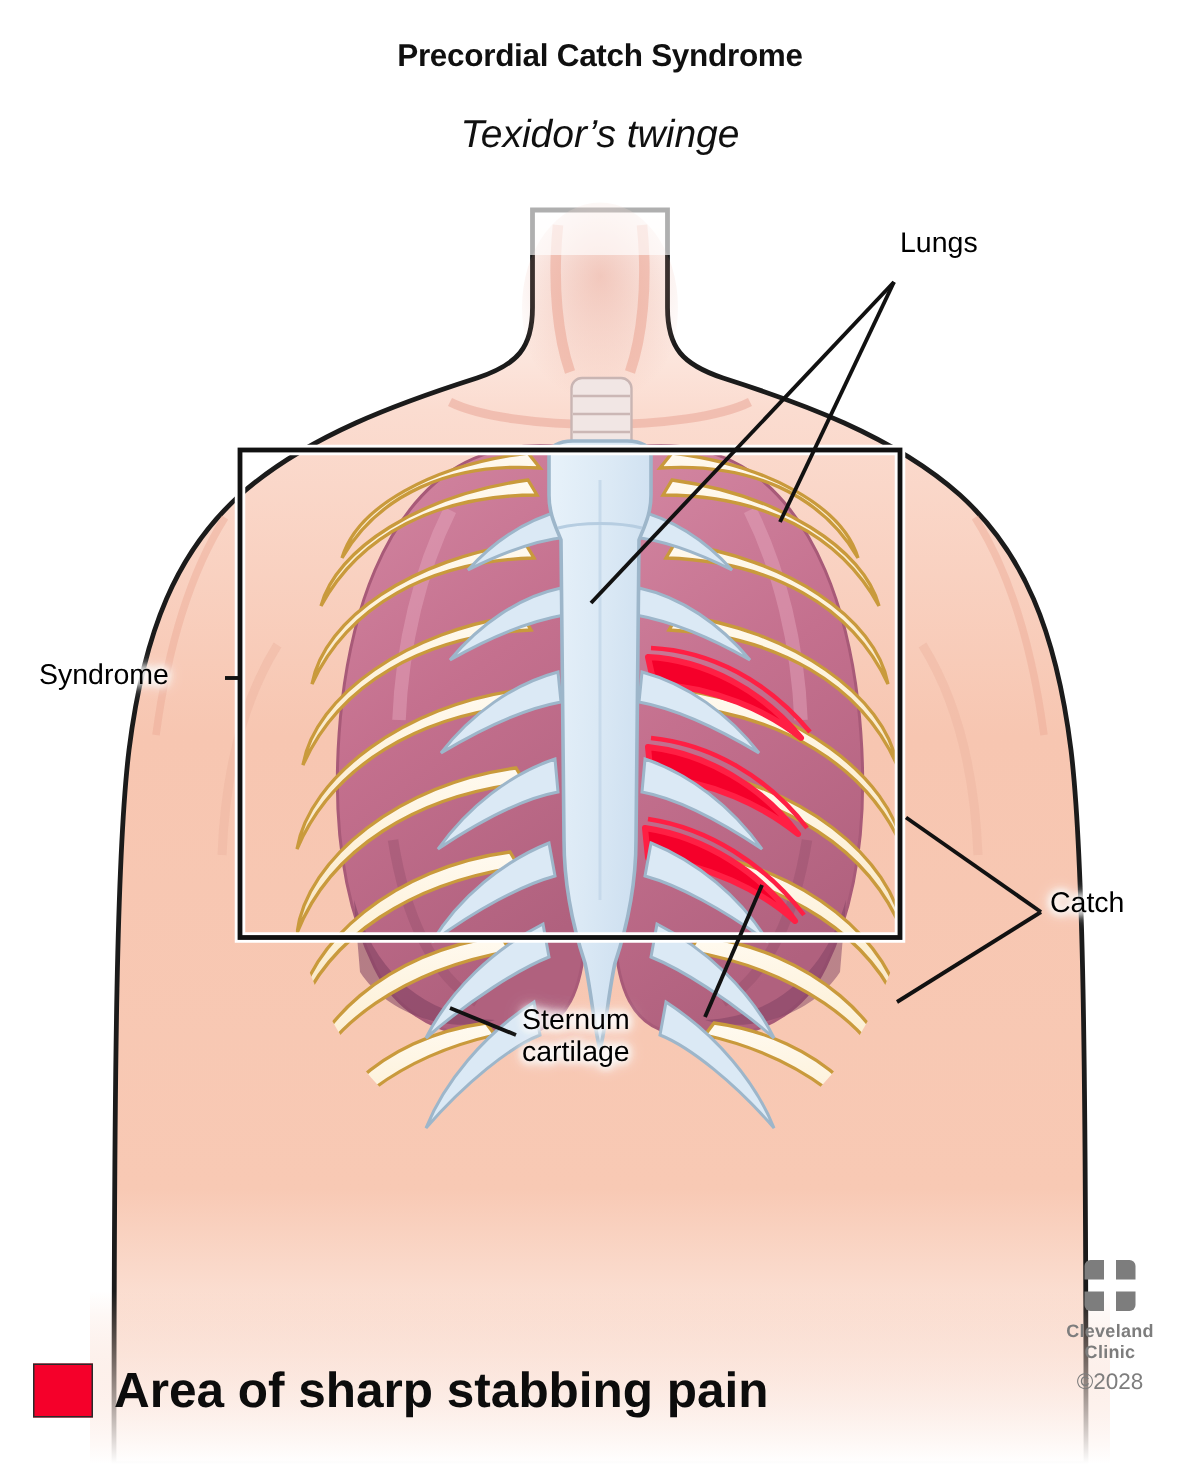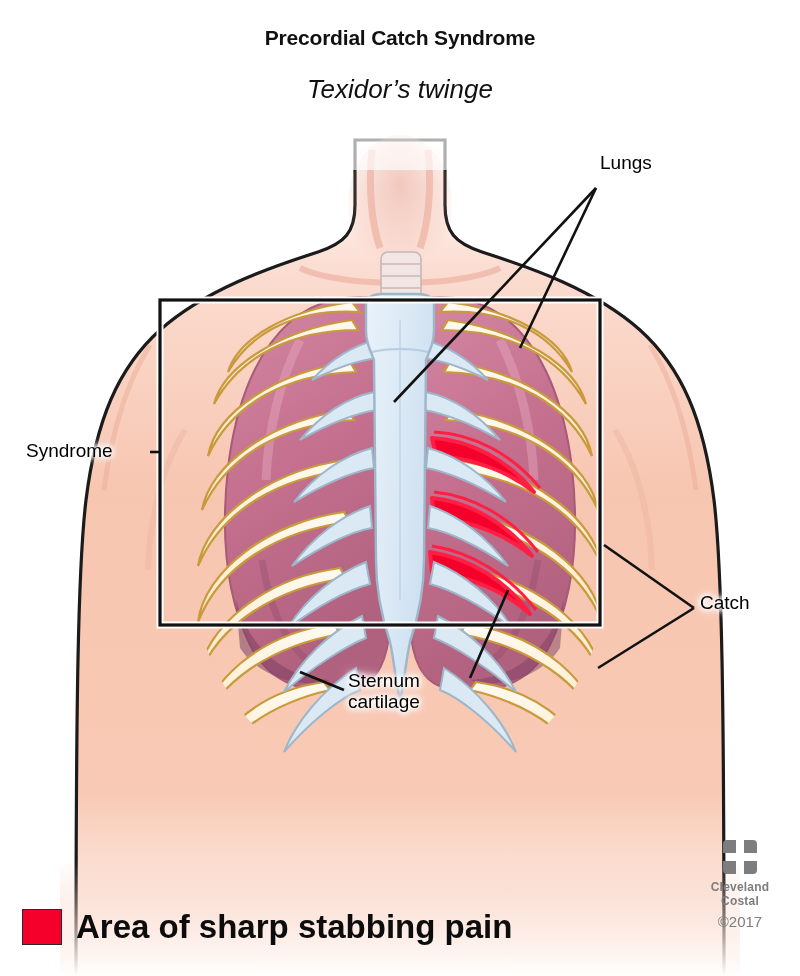--- a/index.html
+++ b/index.html
@@ -243,17 +243,17 @@
   </div>
 
   <div class="cc">
     <div class="mark">
       <i class="tl"></i>
         <i class="tr"></i>
         <i class="bl"></i>
         <i class="br"></i>
     </div>
     <div class="n1">Cleveland</div>
-    <div class="n2">Costal</div>
-    <div class="yr">©2017</div>
+    <div class="n2">Clinic</div>
+    <div class="yr">©2028</div>
   </div>
 
 </div>
 
 </body></html>

